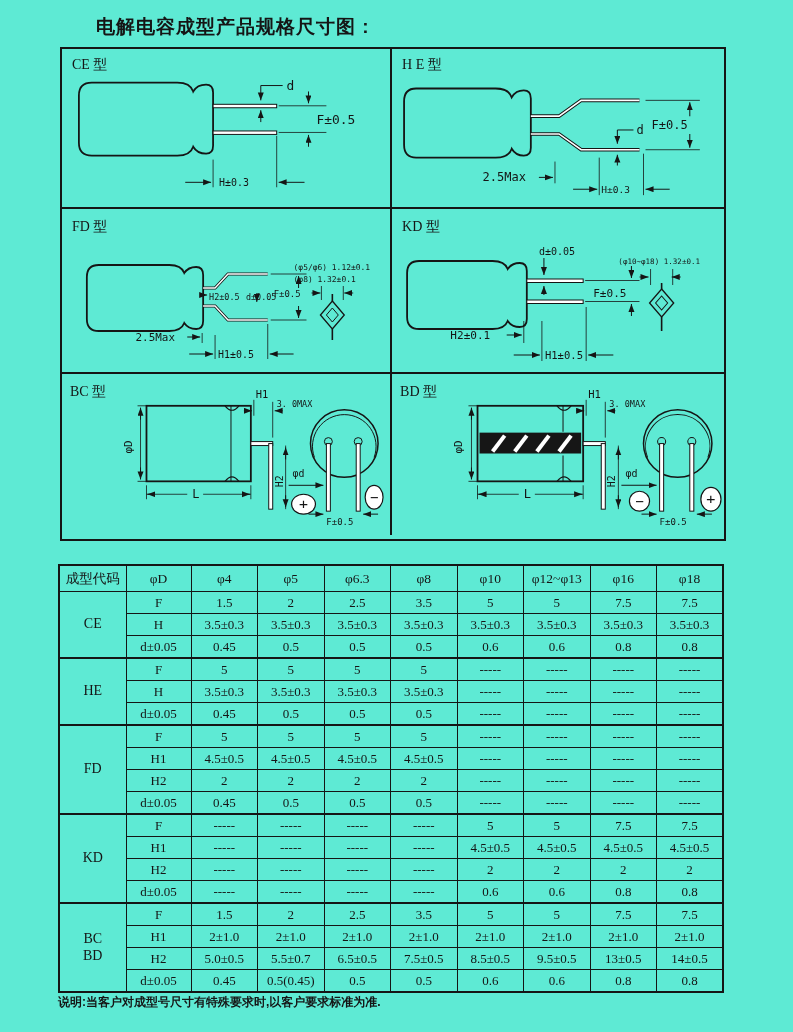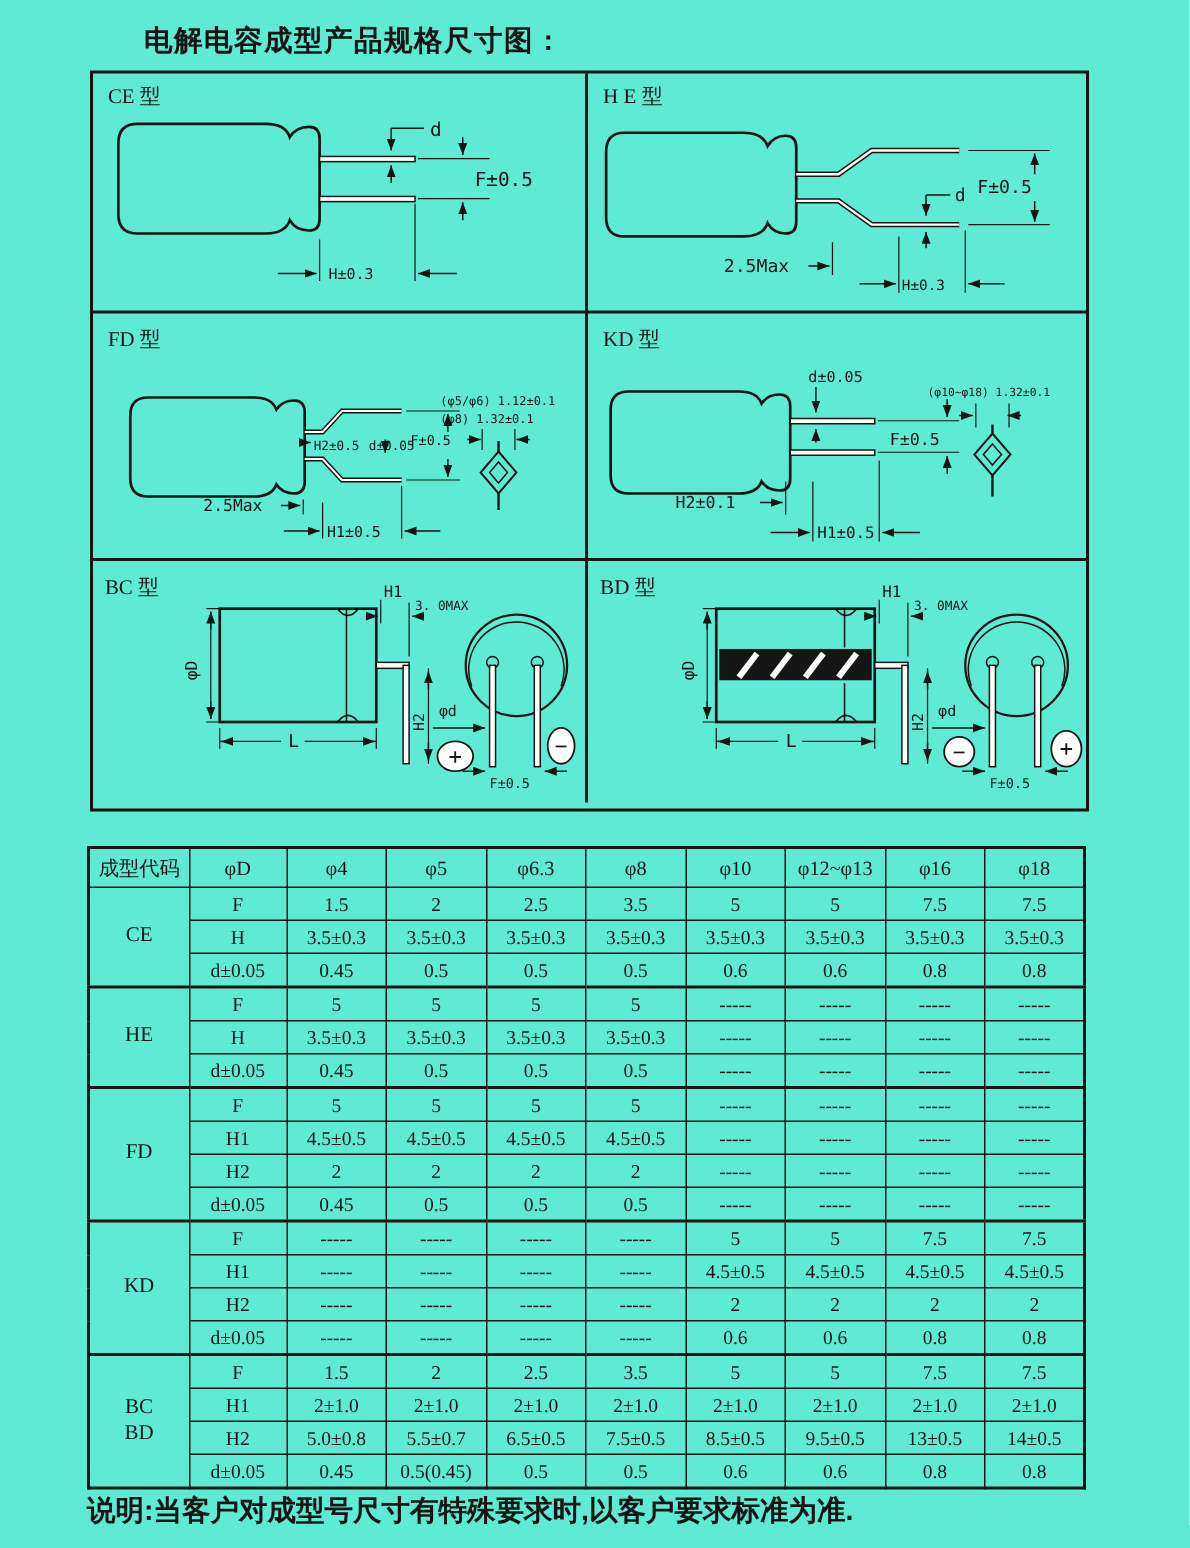--- a/index.html
+++ b/index.html
@@ -19,21 +19,21 @@
   .lbl{font-family:"Liberation Serif",serif;font-size:14px;}
   .unit-note{position:absolute;left:60px;top:541px;width:662px;text-align:right;
         font-size:14px;font-family:"Liberation Serif",serif;}
   table.spec{position:absolute;left:58px;top:564px;width:664px;border-collapse:collapse;
         table-layout:fixed;border:2px solid #151515;font-family:"Liberation Serif",serif;}
   table.spec th,table.spec td{border:1px solid #151515;text-align:center;vertical-align:middle;
         font-size:13px;font-weight:normal;height:21px;padding:0 1px;overflow:hidden;}
   table.spec thead th{height:25px;font-size:13.5px;margin-left:12px;}
   table.spec td.code-cell{font-size:14px;white-space:pre-line;line-height:1.15;}
   table.spec tr.gfirst td{border-top:2px solid #151515;}
-  .footer-note{position:absolute;left:58px;top:994px;font-size:19px;font-weight:bold;
+  .footer-note{position:absolute;left:58px;top:994px;font-size:12px;font-weight:bold;
         font-family:"Liberation Sans",sans-serif;}
 </style>
 </head>
 <body>
 
 <div class="page">
 
   <div class="title">电解电容成型产品规格尺寸图 :</div>
 
   <div class="diagram-grid">
@@ -504,21 +504,21 @@
           <td>2±1.0</td>
           <td>2±1.0</td>
           <td>2±1.0</td>
           <td>2±1.0</td>
           <td>2±1.0</td>
           <td>2±1.0</td>
           <td>2±1.0</td>
         </tr>
         <tr>
           <td>H2</td>
-          <td>5.0±0.8</td>
+          <td>5.0±0.5</td>
           <td>5.5±0.7</td>
           <td>6.5±0.5</td>
           <td>7.5±0.5</td>
           <td>8.5±0.5</td>
           <td>9.5±0.5</td>
           <td>13±0.5</td>
           <td>14±0.5</td>
         </tr>
         <tr>
           <td>d±0.05</td>

